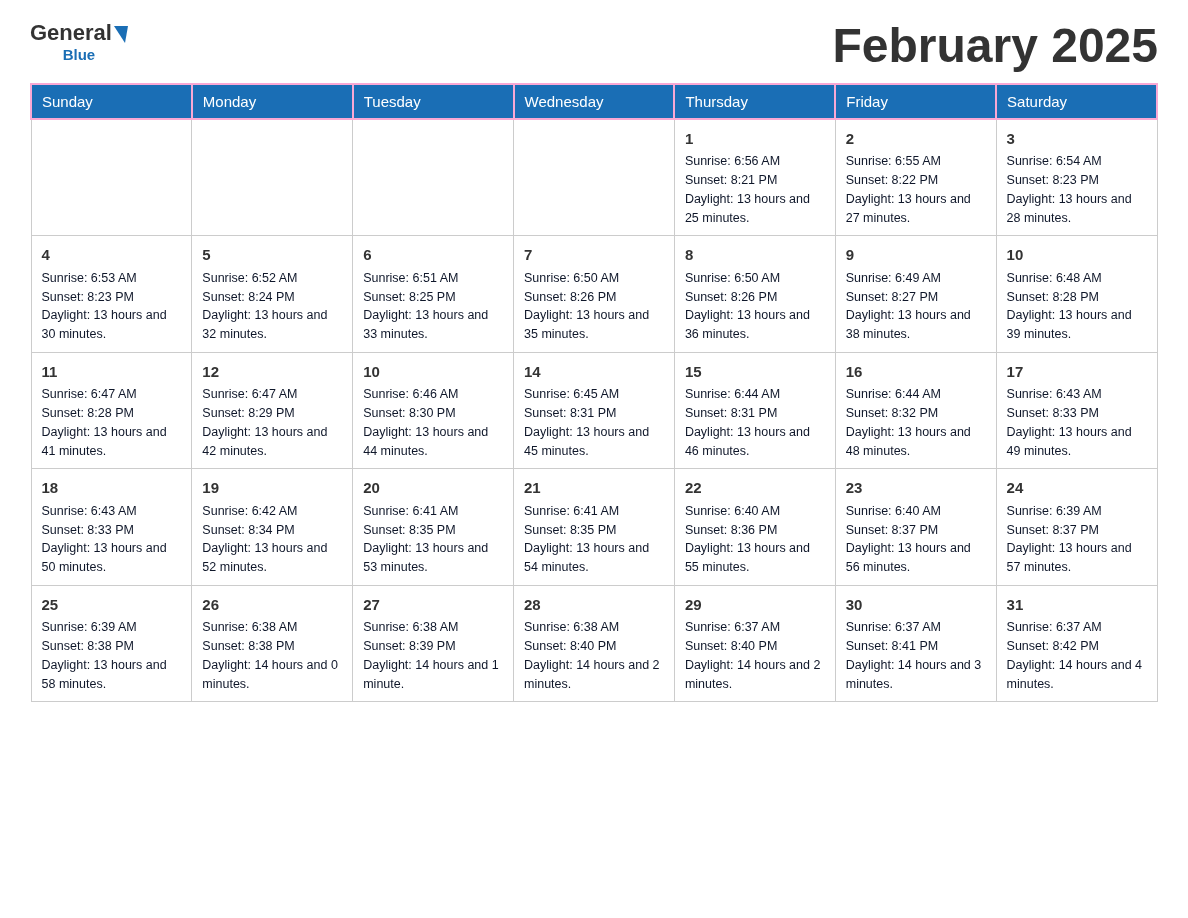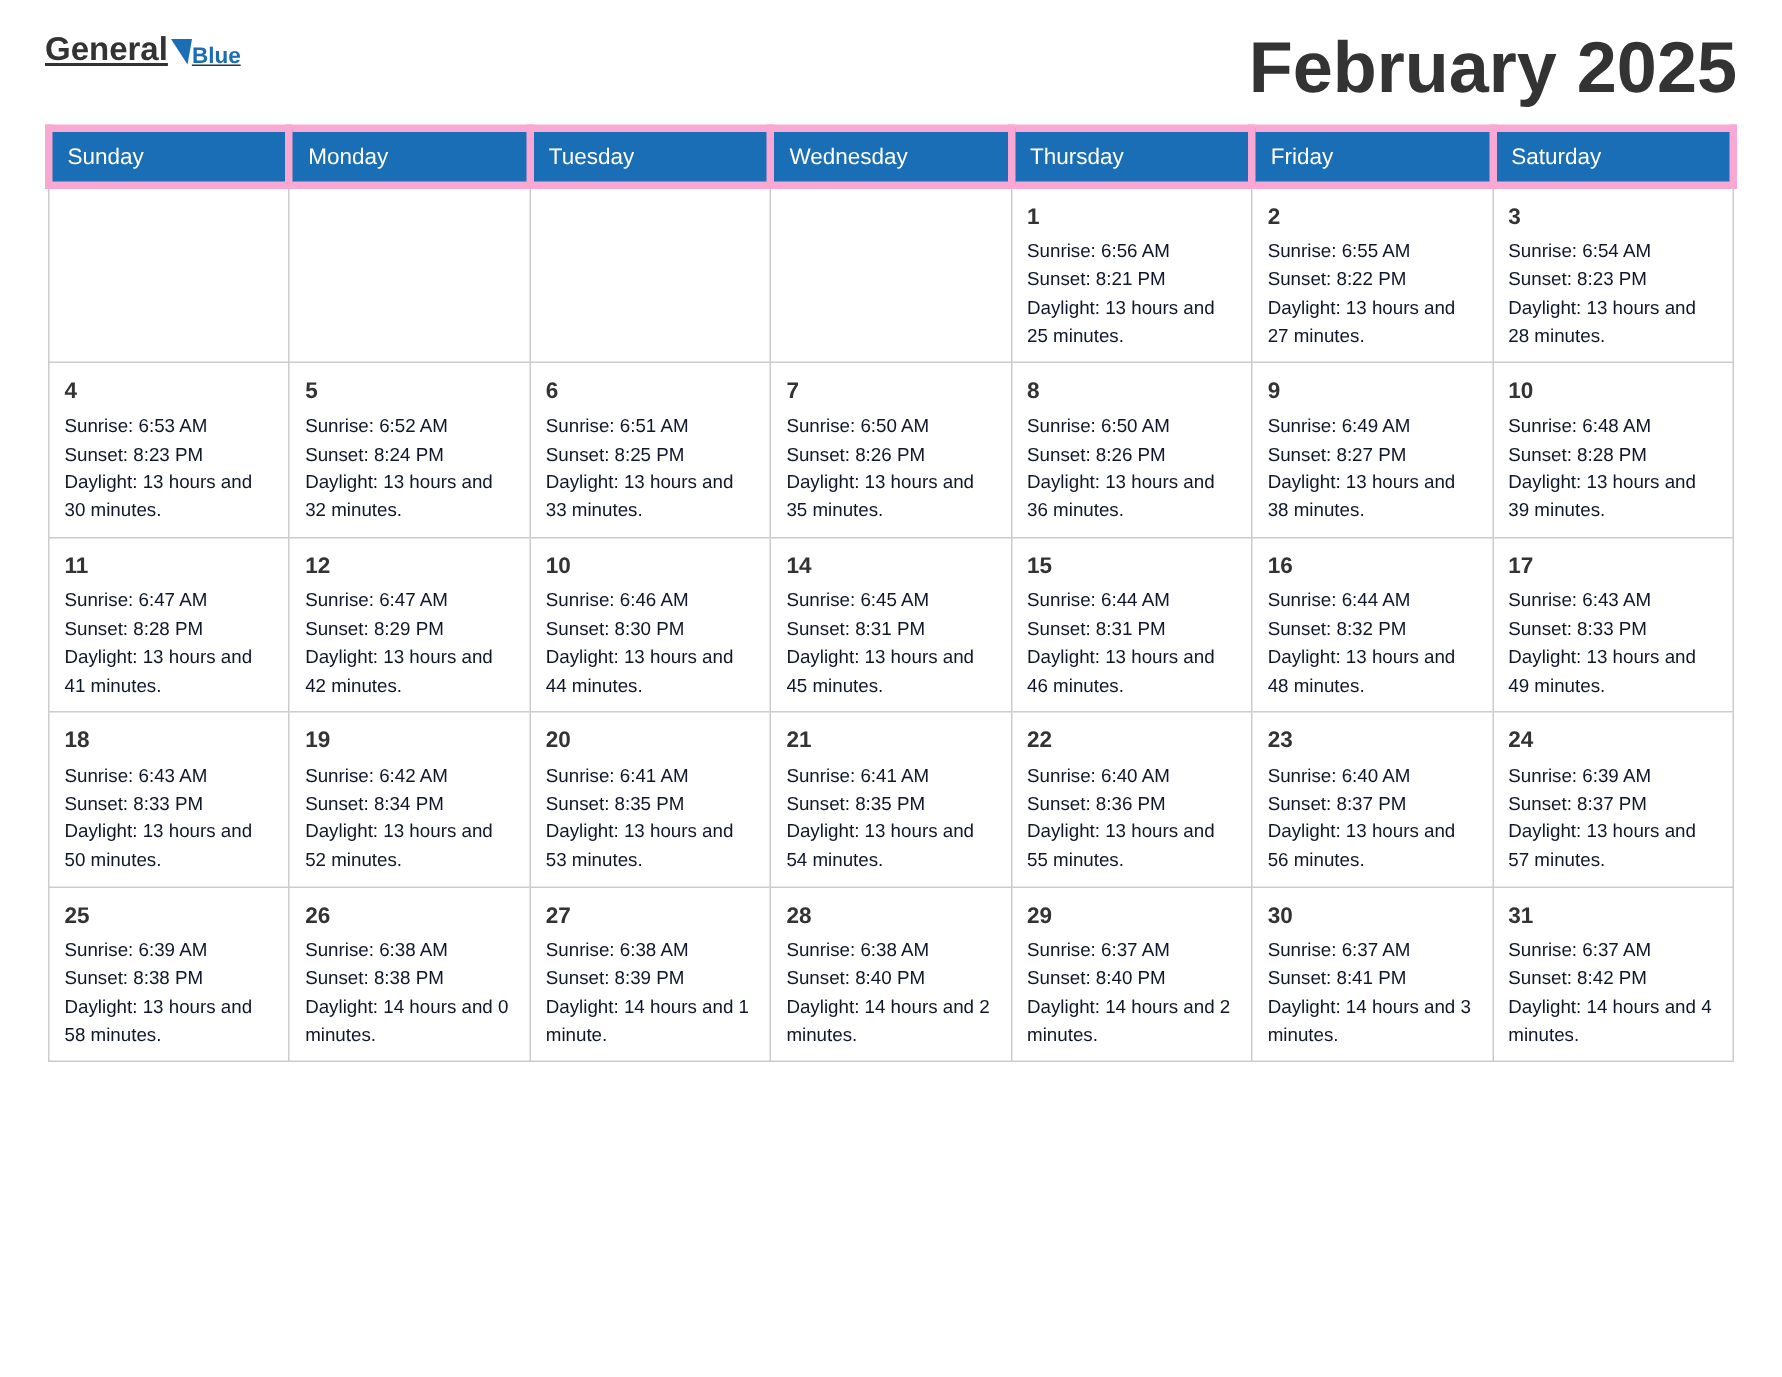--- a/index.html
+++ b/index.html
@@ -47,21 +47,21 @@
       border-collapse: collapse;
       border: 1px solid #ccc;
     }
     .calendar th {
       background-color: #1a6eb5;
       color: #fff;
       text-align: left;
       padding: 8px 10px;
       font-size: 15px;
       font-weight: normal;
-      border: 5px solid #f9a8d4;
+      border: 2px solid #f9a8d4;
     }
     .calendar td {
       vertical-align: top;
       padding: 8px 10px;
       border: 1px solid #ccc;
       width: calc(100% / 7);
       min-height: 100px;
       font-size: 13px;
       line-height: 1.5;
     }
@@ -75,23 +75,22 @@
     .day-info {
       color: #0f172a;
       font-size: 12.5px;
       line-height: 1.5;
     }
     .empty-cell {
       background: #fff;
     }
     .logo-container {
       display: flex;
-      flex-direction: row;
-      align-items: flex-end;
-      text-decoration: underline;
+      flex-direction: column;
+      align-items: center;
     }
     .logo-line1 {
       display: flex;
       align-items: center;
     }
     .logo-arrow {
       display: inline-block;
       width: 0;
       height: 0;
       border-left: 11px solid transparent;

